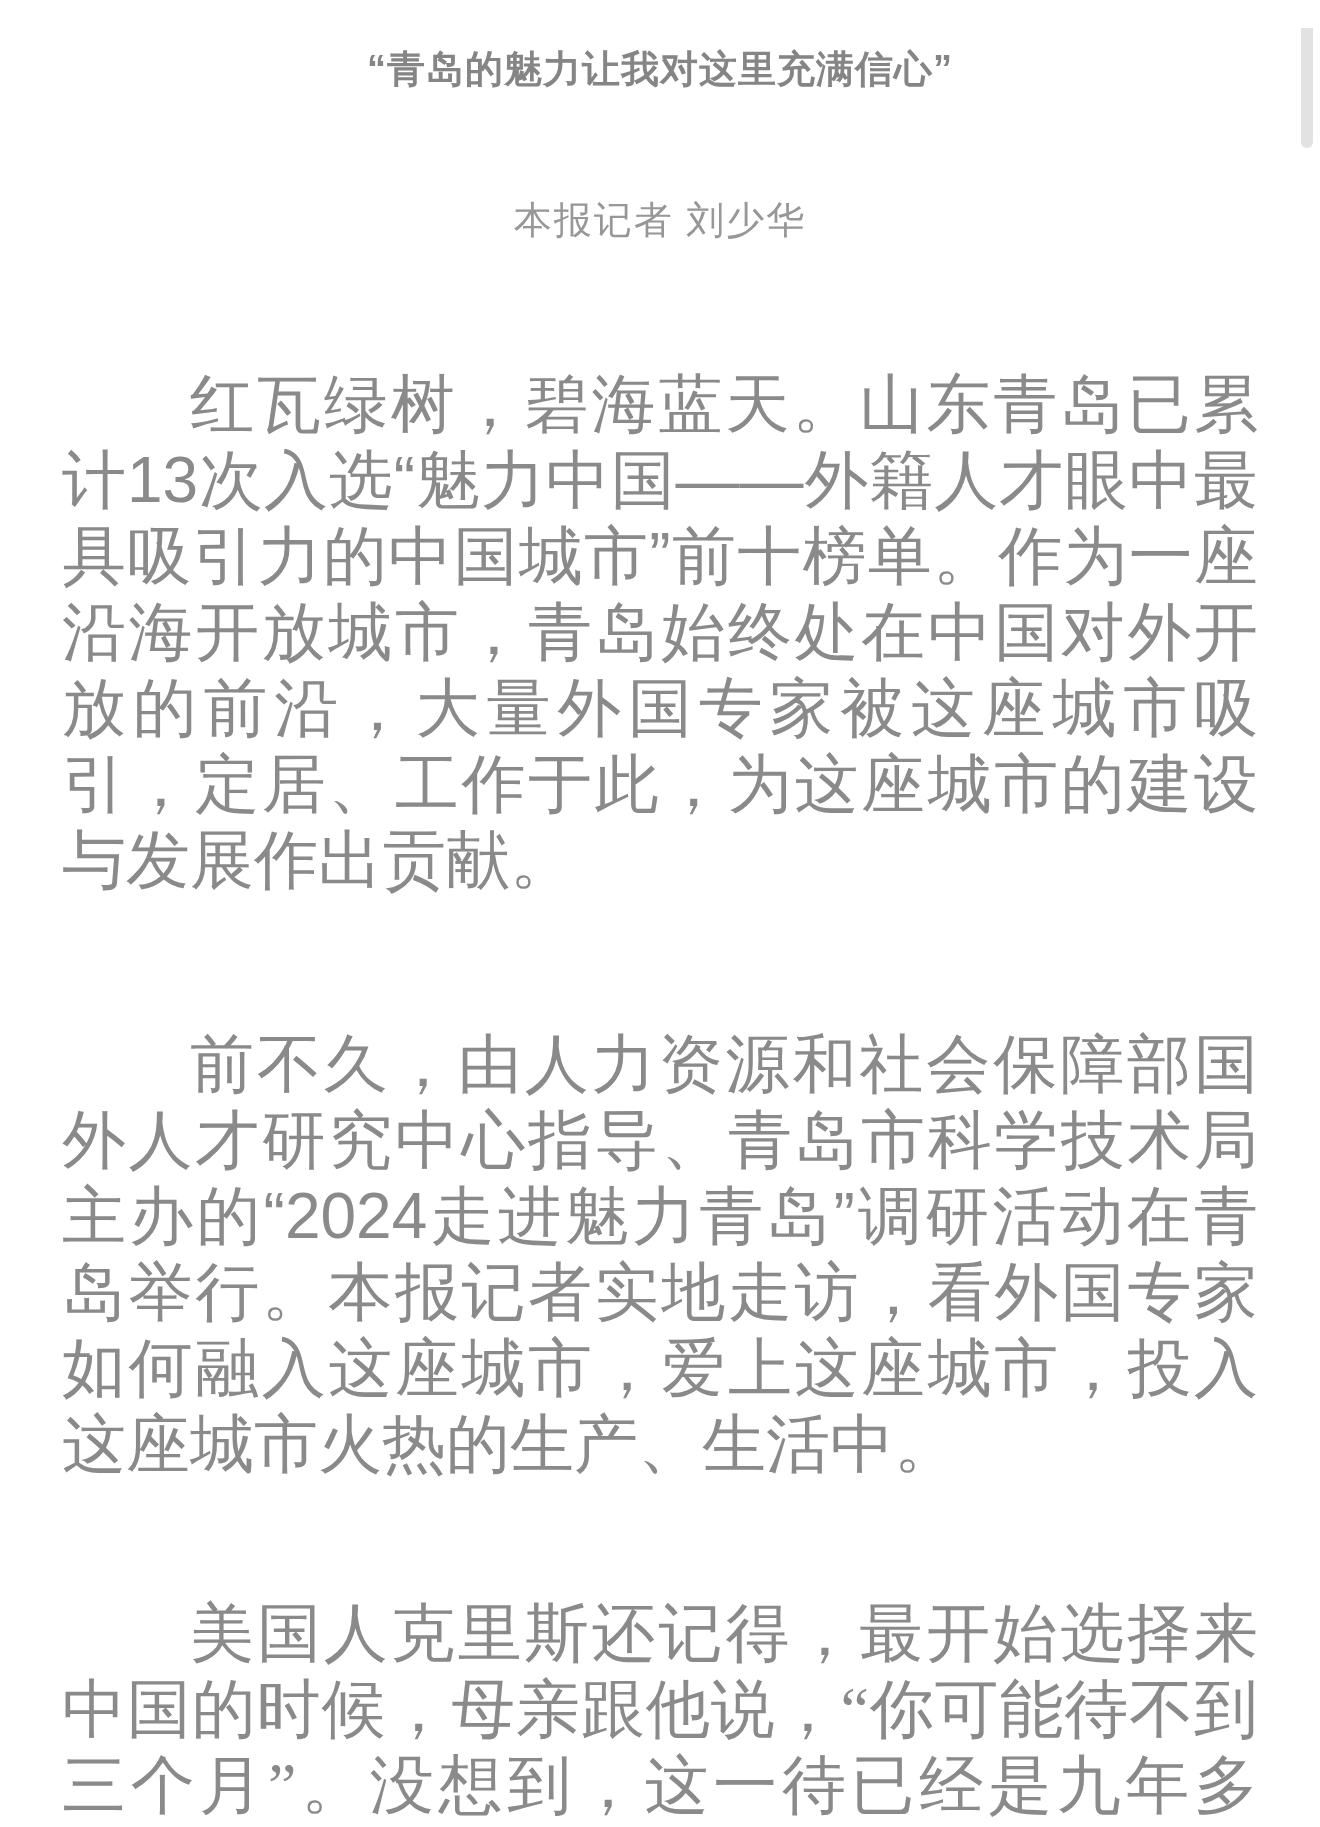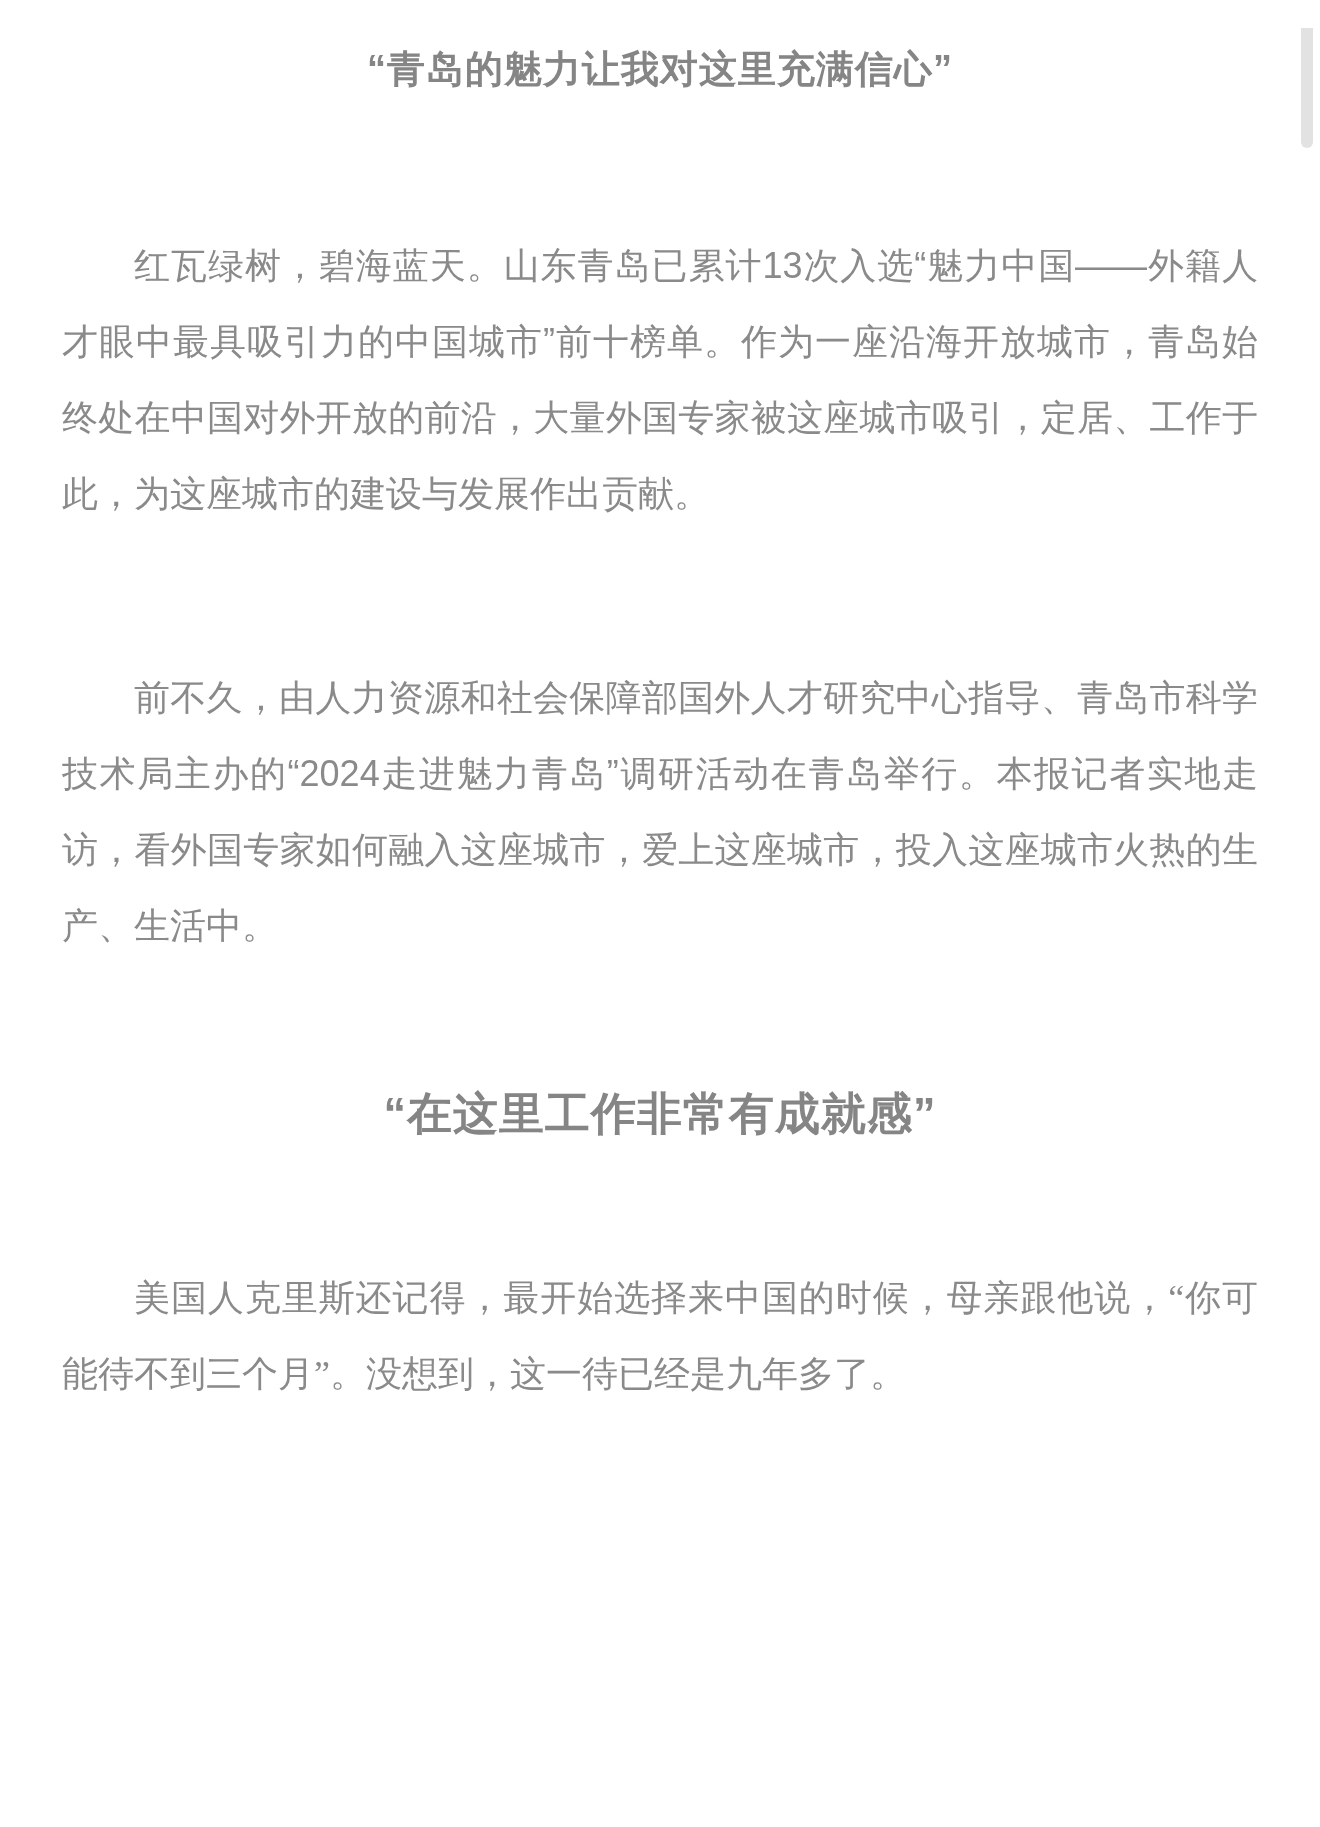--- a/index.html
+++ b/index.html
@@ -34,21 +34,21 @@
   }
   .article-byline {
     margin-top: 82px;
     font-size: 38px;
     line-height: 56px;
     text-align: center;
     color: var(--byline-text);
     letter-spacing: 2px;
   }
   .body-para {
-    font-size: 36px;
+    font-size: 64px;
     line-height: 76px;
     color: var(--body-text);
     text-align: justify;
     text-justify: inter-ideograph;
     text-indent: 2em;
     word-break: break-all;
   }
   .para-1 { margin-top: 118px; }
   .para-2 { margin-top: 128px; }
   .para-3 { margin-top: 114px; font-family: Liberation Serif, serif; }
@@ -73,22 +73,22 @@
 </style>
 </head>
 <body>
 
 <div class="page">
 
   <div class="scrollbar-thumb"></div>
 
   <h1 class="article-title">“青岛的魅力让我对这里充满信心”</h1>
 
+  <div class="article-byline">本报记者 刘少华</div>
 
   <p class="body-para para-1">红瓦绿树，碧海蓝天。山东青岛已累计13次入选“魅力中国——外籍人才眼中最具吸引力的中国城市”前十榜单。作为一座沿海开放城市，青岛始终处在中国对外开放的前沿，大量外国专家被这座城市吸引，定居、工作于此，为这座城市的建设与发展作出贡献。</p>
 
   <p class="body-para para-2">前不久，由人力资源和社会保障部国外人才研究中心指导、青岛市科学技术局主办的“2024走进魅力青岛”调研活动在青岛举行。本报记者实地走访，看外国专家如何融入这座城市，爱上这座城市，投入这座城市火热的生产、生活中。</p>
 
-  <h2 class="section-heading">“在这里工作非常有成就感”</h2>
 
   <p class="body-para para-3">美国人克里斯还记得，最开始选择来中国的时候，母亲跟他说，“你可能待不到三个月”。没想到，这一待已经是九年多了。</p>
 
 </div>
 
 </body></html>

